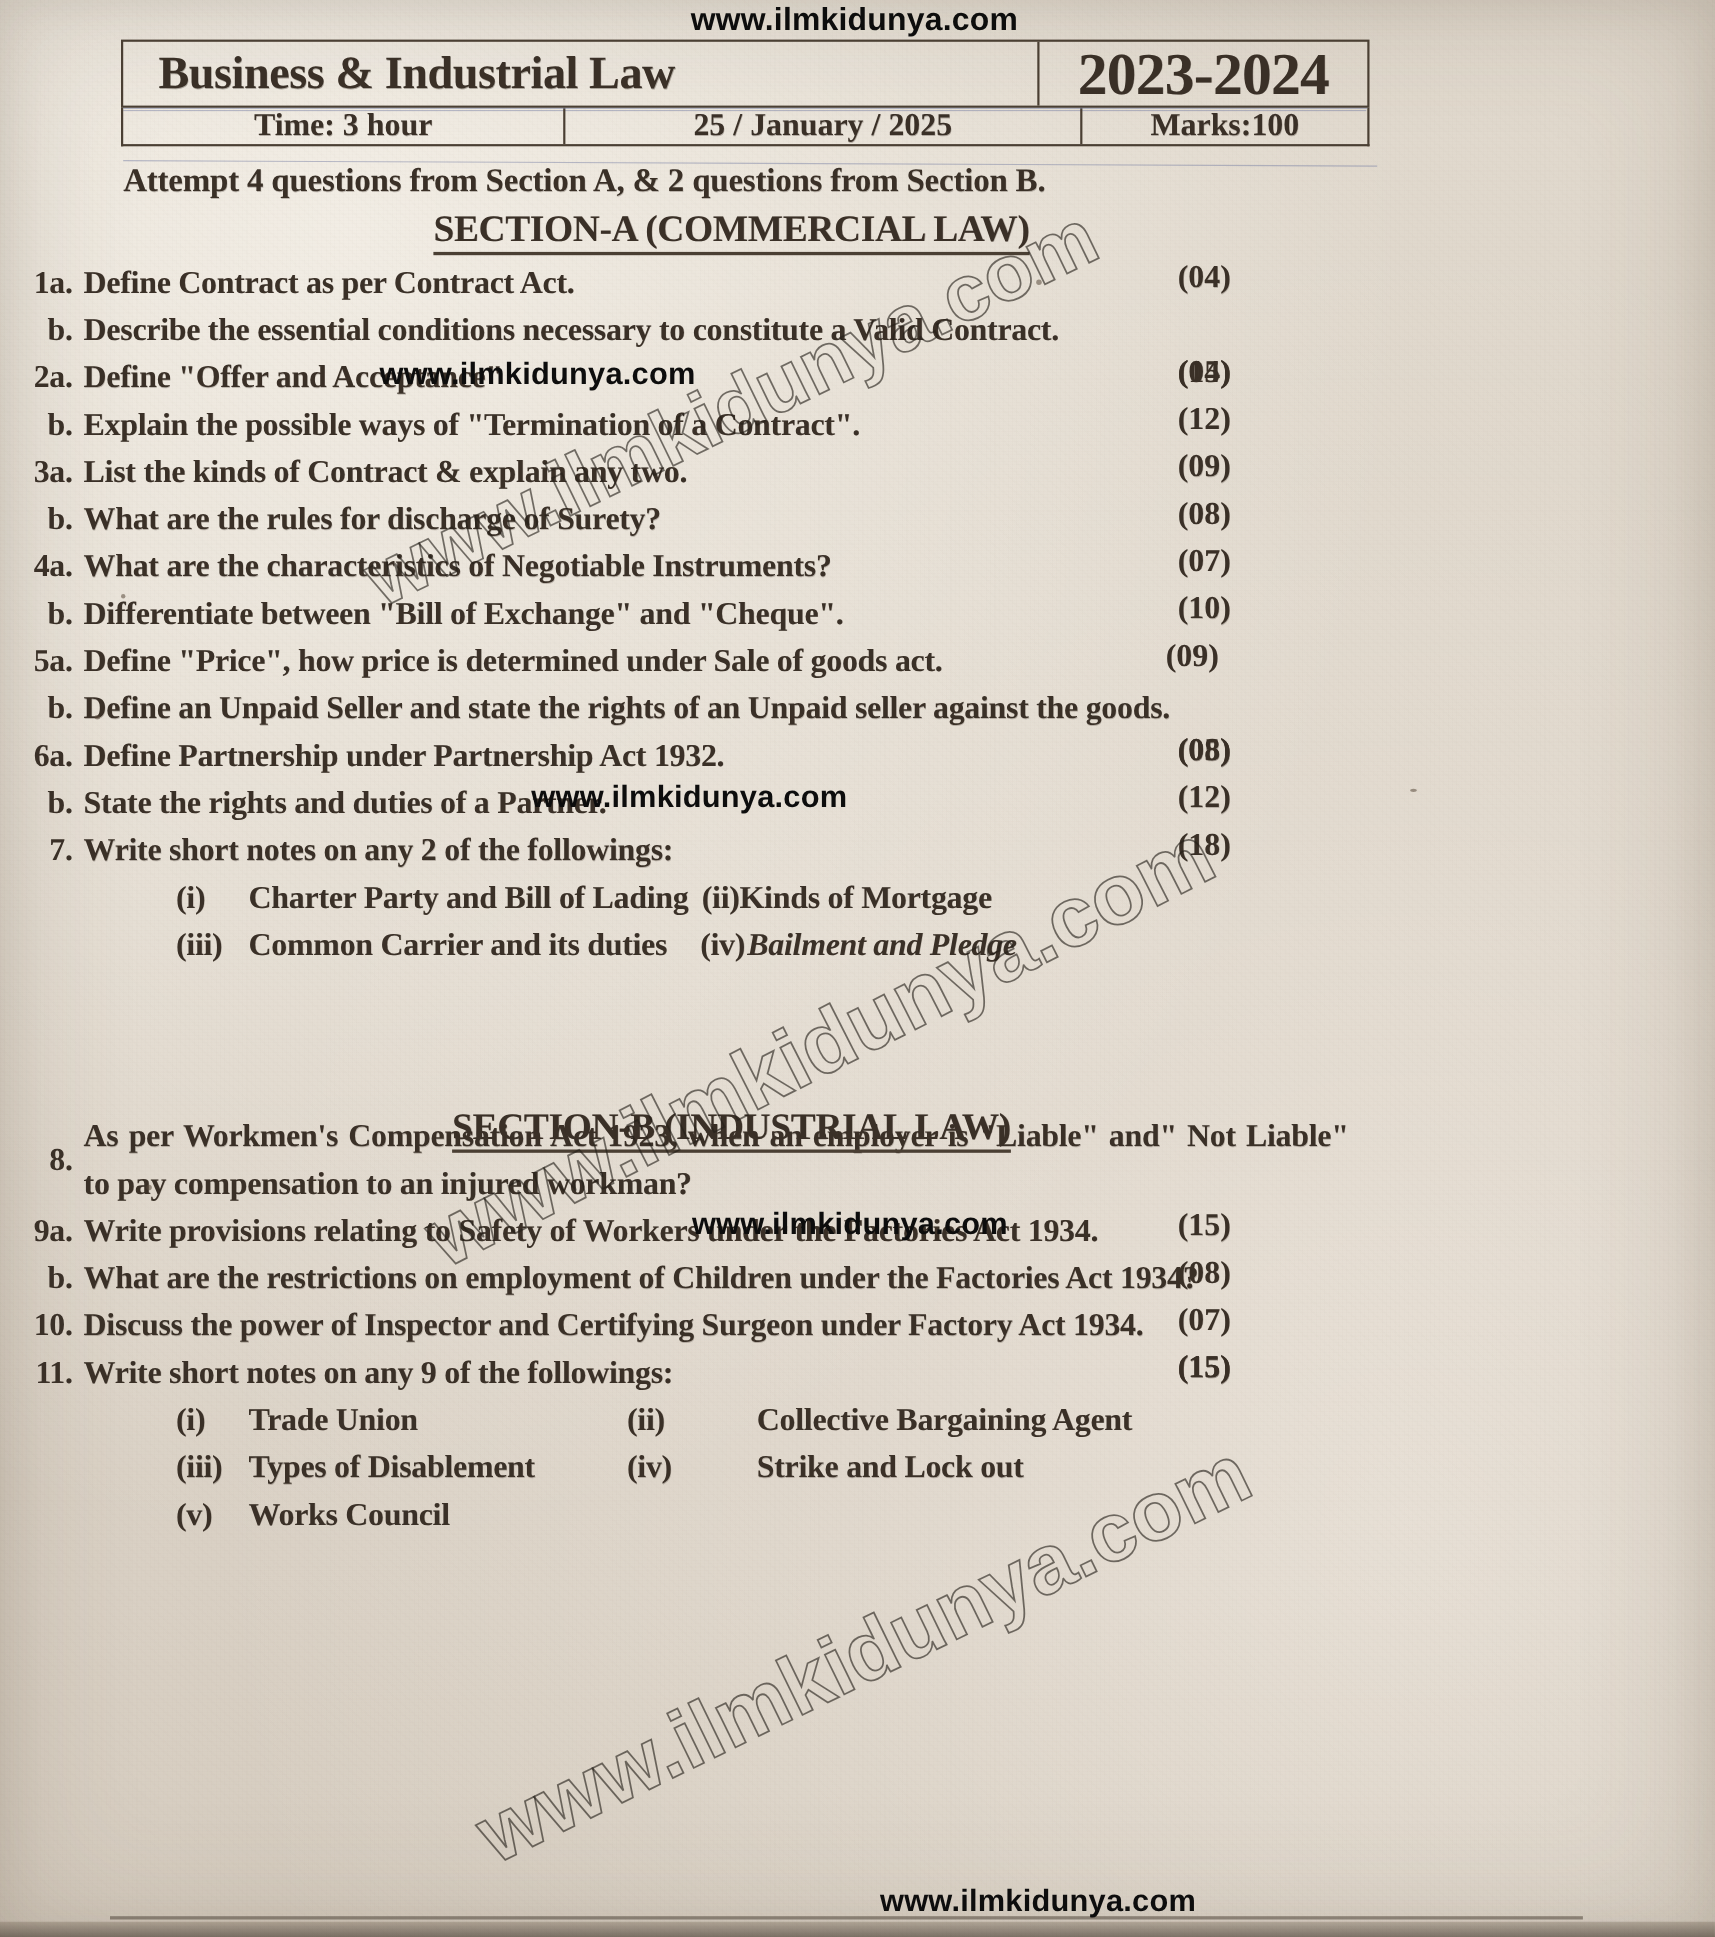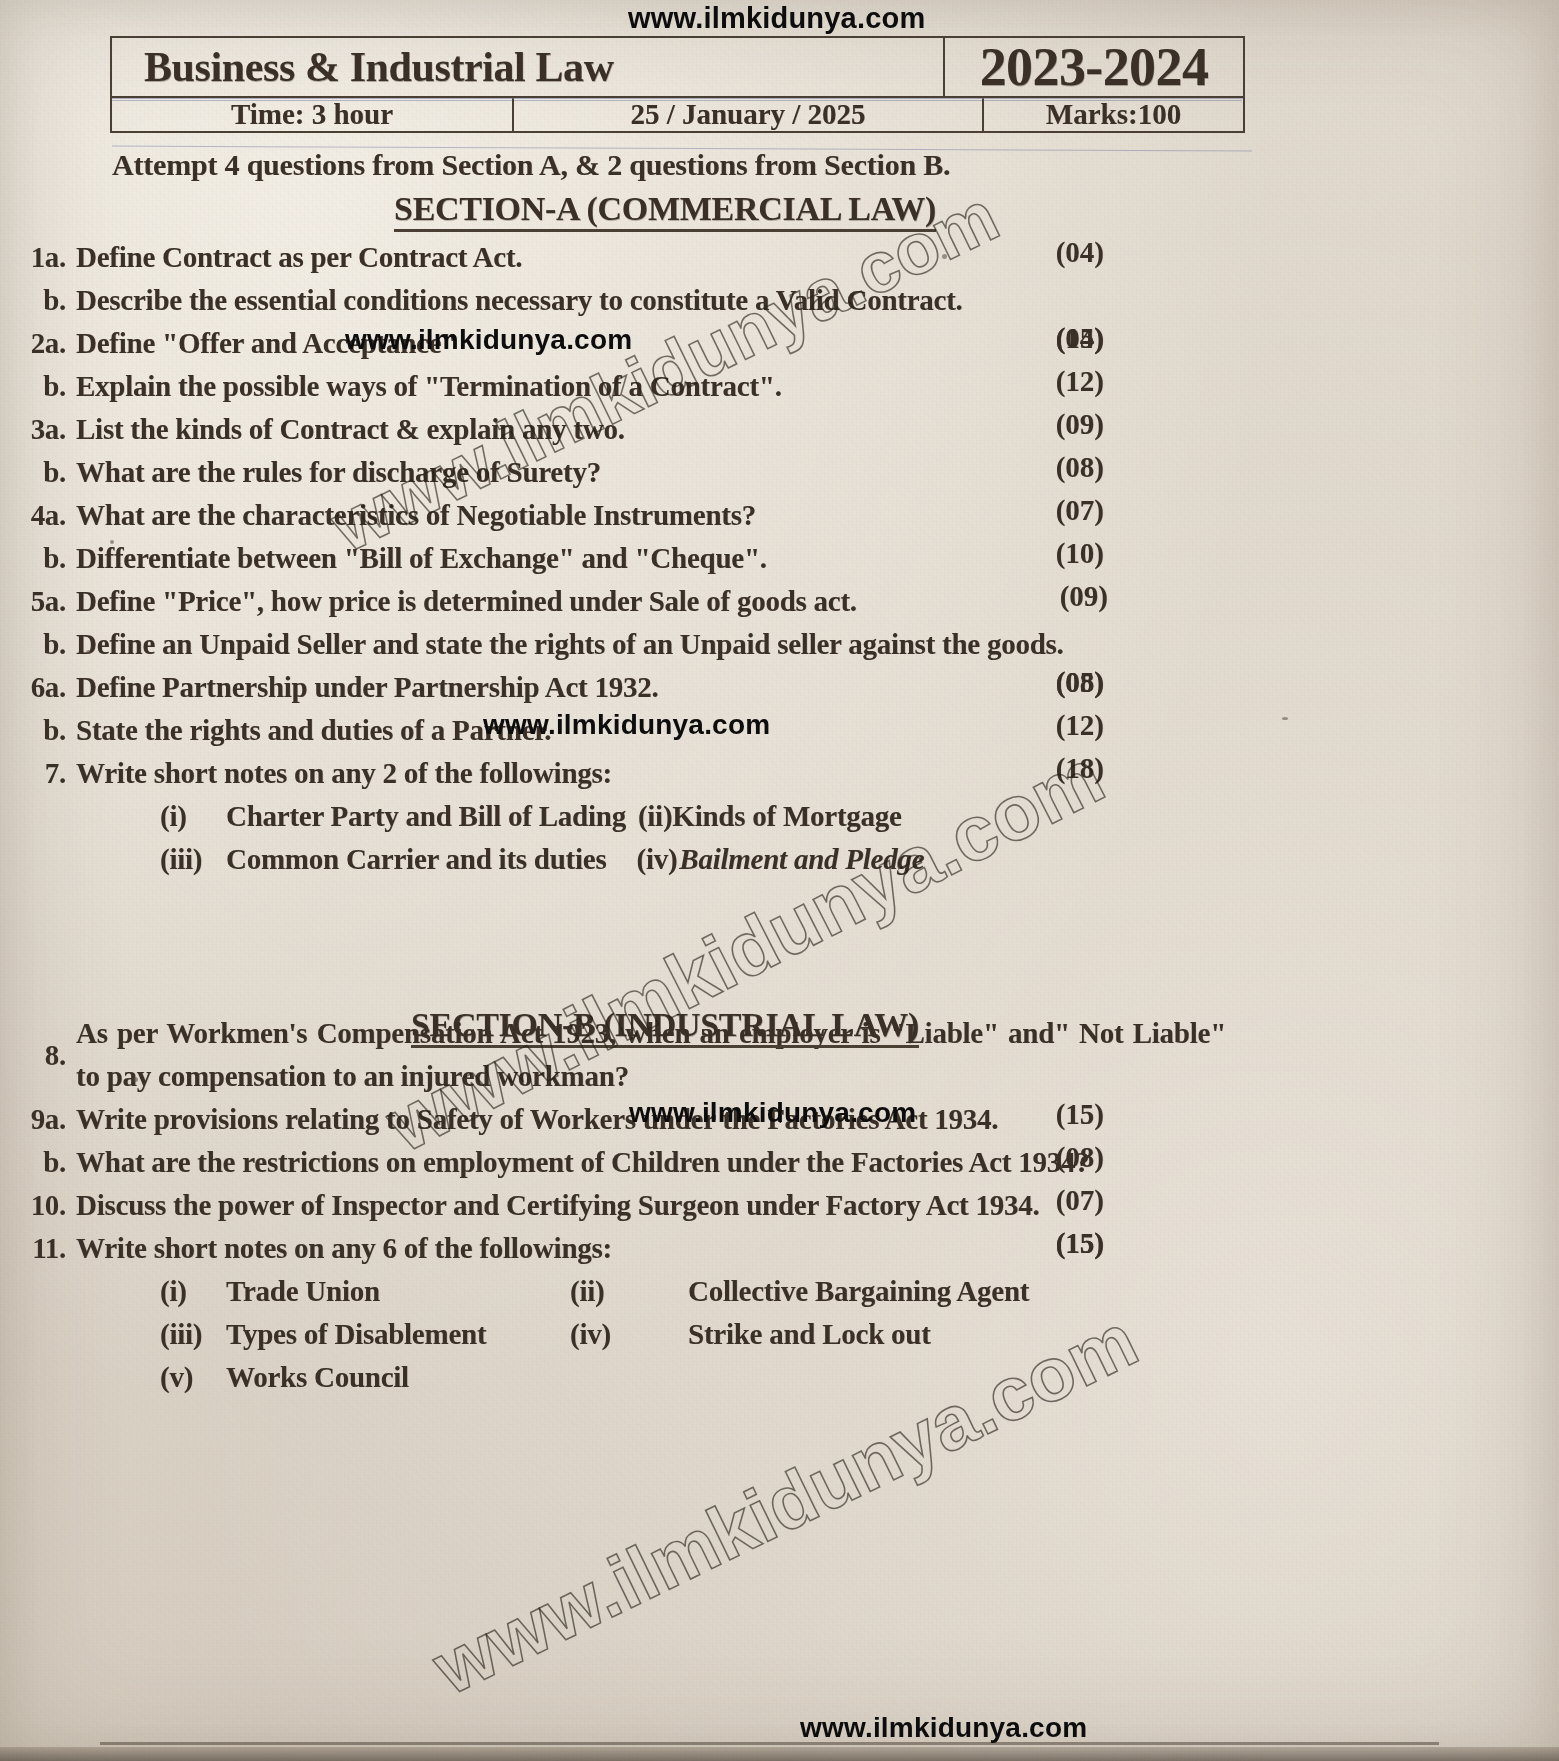--- a/index.html
+++ b/index.html
@@ -189,21 +189,21 @@
     font-size: 29px;
     letter-spacing: -.25px;
     line-height: 43px;
     color: #3a3027;
     text-shadow: 0.4px 0.4px 0 rgba(58,48,39,.26);
     max-width: 1160px;
   }
   .q-body.justify { text-align: justify; text-align-last: left; }
   .q-marks {
     position: absolute;
-    right: 296px;
+    right: 281px;
     font-weight: 700;
     font-size: 29px;
     color: #3a3027;
     text-shadow: 0.4px 0.4px 0 rgba(58,48,39,.26);
   }
   .q.lines2 .q-marks { bottom: 0; }
   .q.lines1 .q-marks { top: 0; }
 
   
   .sub-row {
@@ -410,21 +410,21 @@
     </div>
 
     <div class="q">
       <div class="q-num">10.</div>
       <div class="q-body justify" style="max-width:1150px;">Discuss the power of Inspector and Certifying Surgeon under Factory Act 1934.</div>
       <div class="q-marks" style="top:43px;">(15)</div>
     </div>
 
     <div class="q lines1">
       <div class="q-num">11.</div>
-      <div class="q-body">Write short notes on any 6 of the followings:</div>
+      <div class="q-body">Write short notes on any 9 of the followings:</div>
       <div class="q-marks" style="top:0;">(15)</div>
     </div>
 
     <div class="sub-row">
       <span class="sub-rn">(i)</span>
       <span style="display:inline-block; width:344px;">Trade Union</span>
       <span class="sub-rn2">(ii)</span>
       <span>Collective Bargaining Agent</span>
     </div>
 

